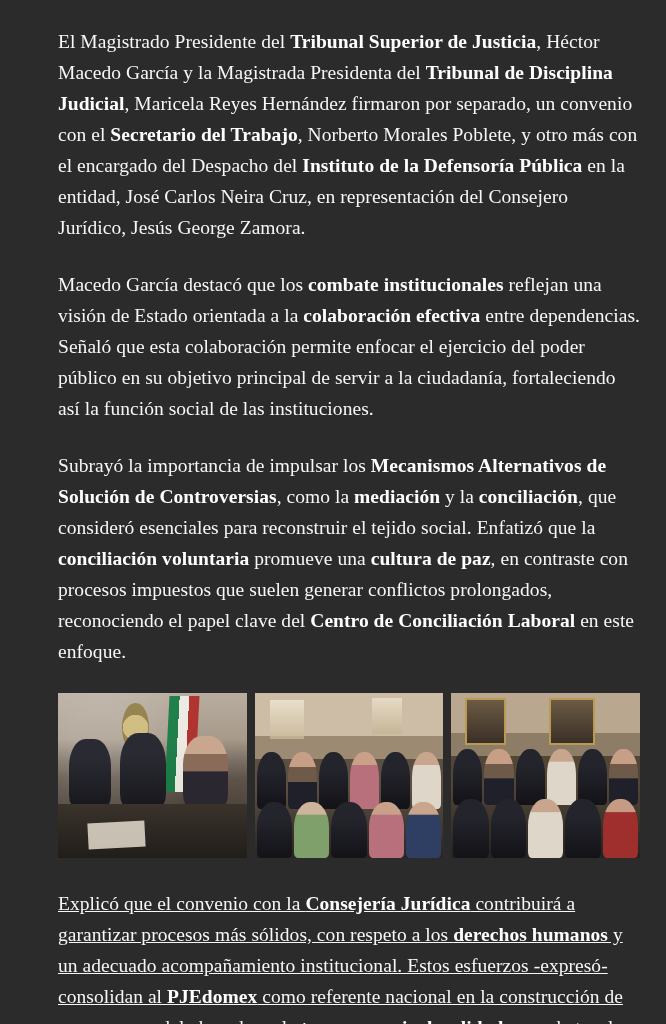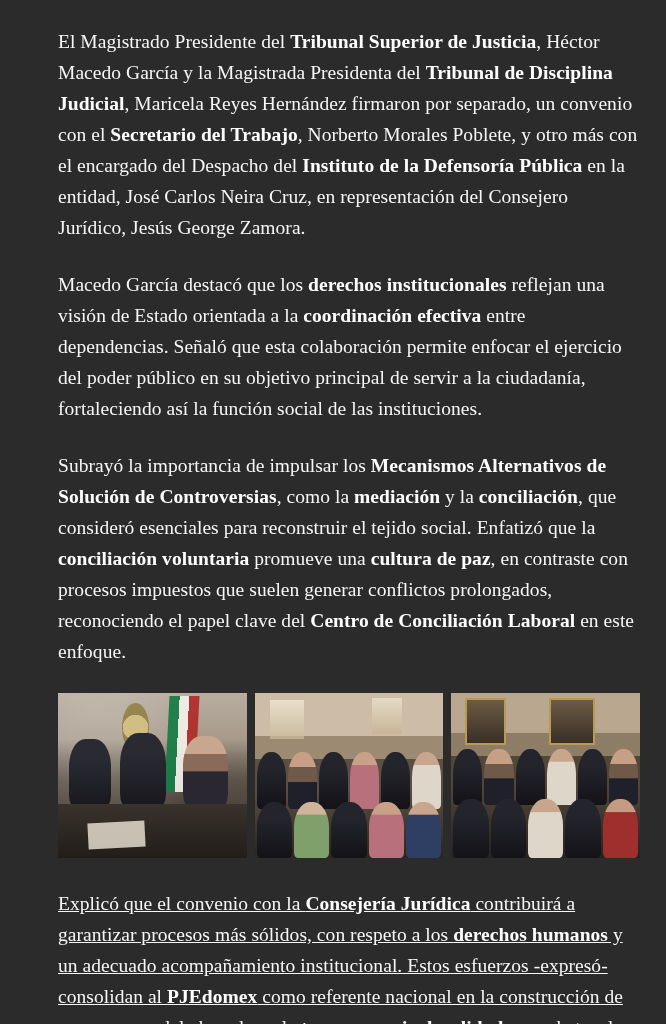--- a/index.html
+++ b/index.html
@@ -141,21 +141,21 @@
   .ph3 .rowA { bottom: 32%; height: 34%; }
   .ph3 .rowB { bottom: 0;   height: 36%; }
   .ph3 .h { flex: 1 1 0; border-radius: 45% 45% 10% 10%; }
 </style>
 </head>
 <body>
 
 <div class="article">
 
   <p class="para">El Magistrado Presidente del <b>Tribunal Superior de Justicia</b>, Héctor Macedo García y la Magistrada Presidenta del <b>Tribunal de Disciplina Judicial</b>, Maricela Reyes Hernández firmaron por separado, un convenio con el <b>Secretario del Trabajo</b>, Norberto Morales Poblete, y otro más con el encargado del Despacho del <b>Instituto de la Defensoría Pública</b> en la entidad, José Carlos Neira Cruz, en representación del Consejero Jurídico, Jesús George Zamora.</p>
-  <p class="para">Macedo García destacó que los <b>derechos institucionales</b> reflejan una visión de Estado orientada a la <b>coordinación efectiva</b> entre dependencias. Señaló que esta colaboración permite enfocar el ejercicio del poder público en su objetivo principal de servir a la ciudadanía, fortaleciendo así la función social de las instituciones.</p>
+  <p class="para">Macedo García destacó que los <b>combate institucionales</b> reflejan una visión de Estado orientada a la <b>colaboración efectiva</b> entre dependencias. Señaló que esta colaboración permite enfocar el ejercicio del poder público en su objetivo principal de servir a la ciudadanía, fortaleciendo así la función social de las instituciones.</p>
   <p class="para">Subrayó la importancia de impulsar los <b>Mecanismos Alternativos de Solución de Controversias</b>, como la <b>mediación</b> y la <b>conciliación</b>, que consideró esenciales para reconstruir el tejido social. Enfatizó que la <b>conciliación voluntaria</b> promueve una <b>cultura de paz</b>, en contraste con procesos impuestos que suelen generar conflictos prolongados, reconociendo el papel clave del <b>Centro de Conciliación Laboral</b> en este enfoque.</p>
 
   <div class="gallery">
     <div class="photo ph1">
       <div class="crest"></div>
       <div class="flag"></div>
       <div class="p1"></div>
       <div class="p2"></div>
       <div class="p3"></div>
       <div class="table"></div>

